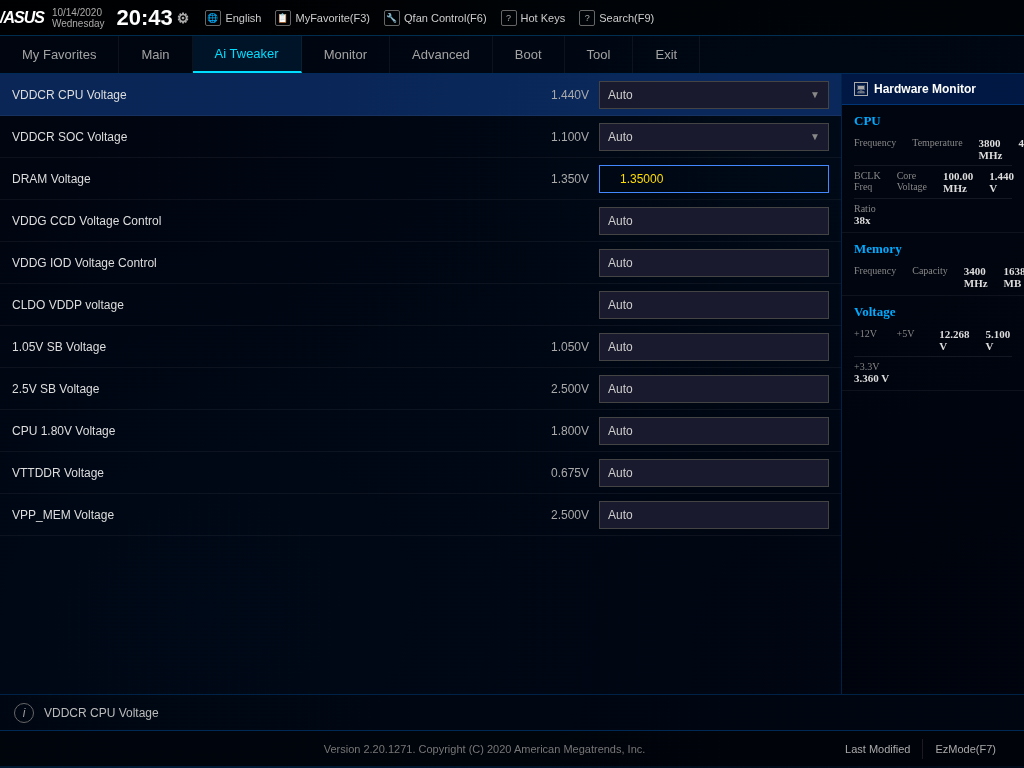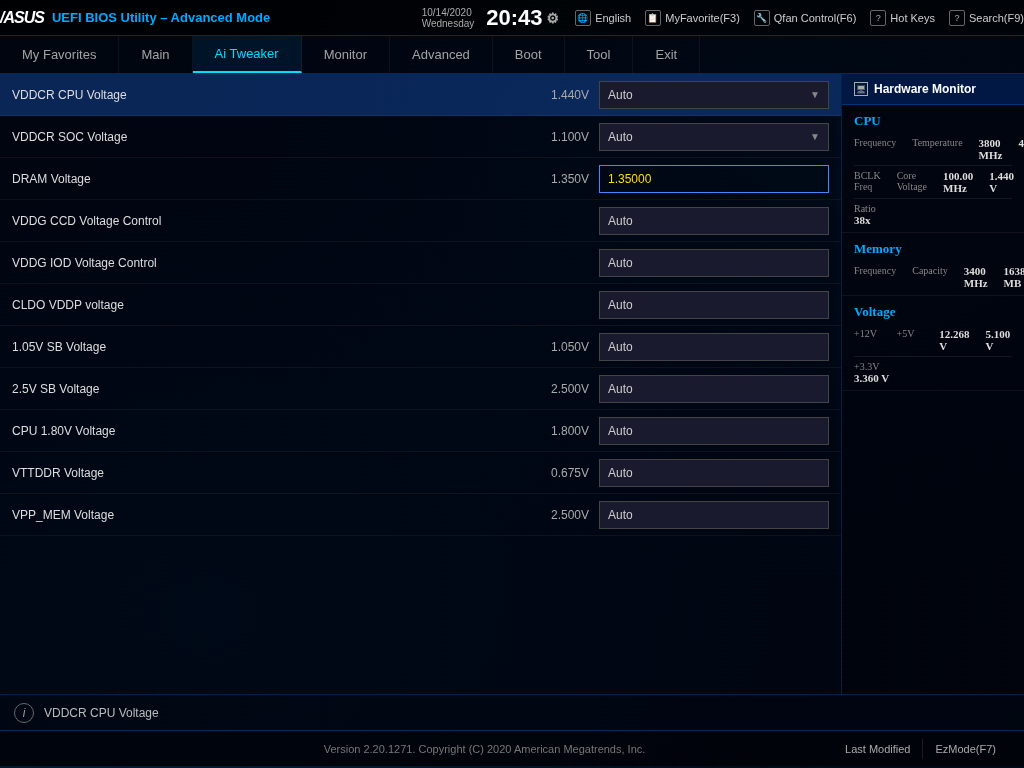--- a/index.html
+++ b/index.html
@@ -182,21 +182,21 @@
       justify-content: space-between;
       height: 28px;
     }
     .volt-dropdown-arrow { color: #888; font-size: 10px; }
     .volt-input-highlight {
       width: 100%;
       background: transparent;
       border: 1px solid #4488ff;
       color: #ffdd00;
       font-size: 12px;
-      padding: 4px 8px;
+      padding: 4px 20px;
       height: 28px;
       display: flex;
       align-items: center;
     }
 
     
     .right-panel {
       width: 182px;
       background: rgba(0,3,12,0.92);
       padding: 0;
@@ -323,23 +323,20 @@
     .status-btn:last-child { border-right: none; }
   </style>
 </head>
 <body>
 
 <div class="bg-overlay"></div>
 
 <div class="top-bar">
   <div class="asus-logo">
     <span>/ASUS</span>
-  </div>
-  <div class="bios-title">
-    <strong>UEFI BIOS Utility – Advanced Mode</strong>
   </div>
   <div class="top-datetime">
     <span>10/14/2020</span>
     <span>Wednesday</span>
   </div>
   <div class="top-clock">
     <span>20:43</span>
     <span class="gear-icon">⚙</span>
   </div>
   <div class="top-controls" style="margin-left:16px;">

